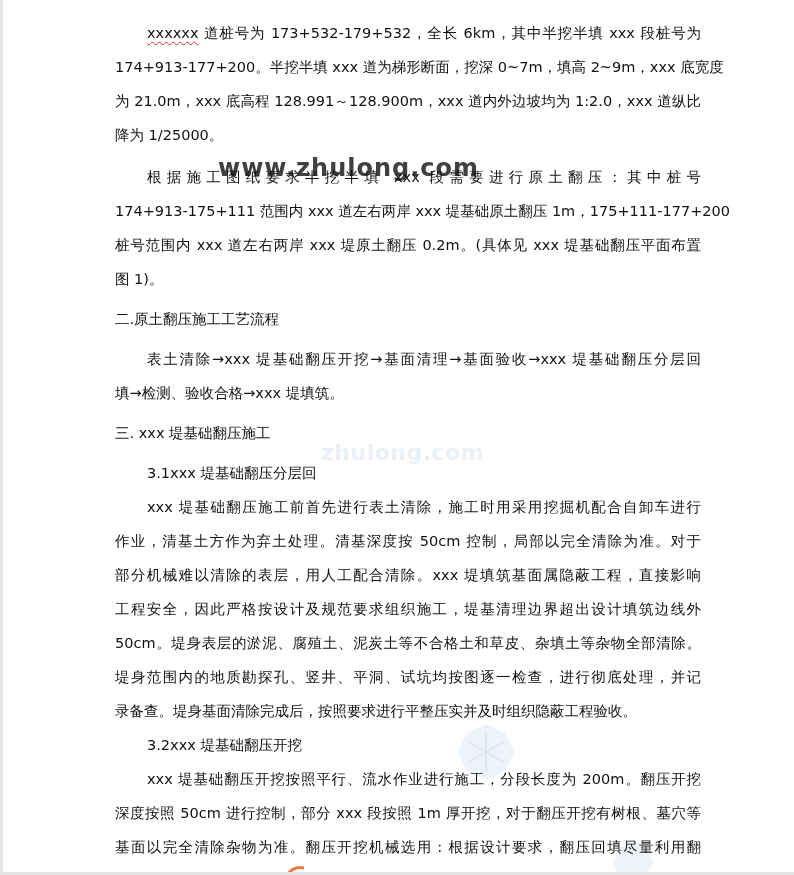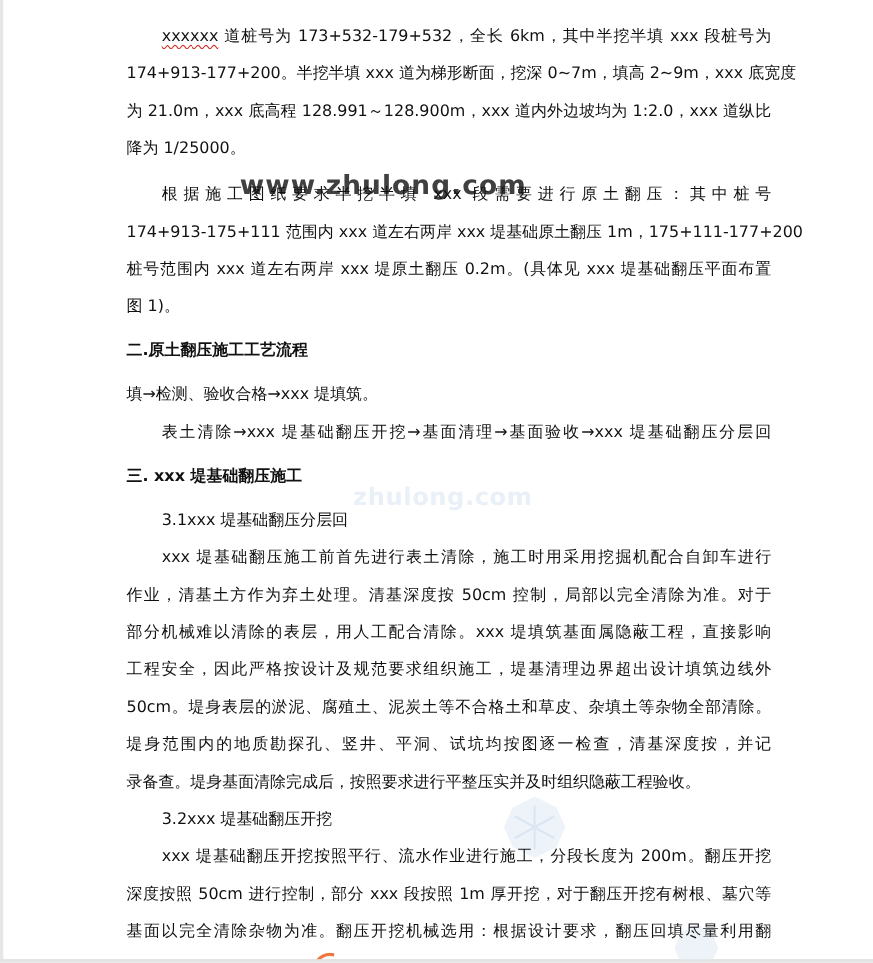--- a/index.html
+++ b/index.html
@@ -19,21 +19,21 @@
     position: absolute; left: 112px; top: 16px; width: 586px;
     color: #111;
     font-size: 14.5px;
   }
   .line {
     height: 34px; line-height: 34px; white-space: nowrap; overflow: visible;
   }
   .justify { text-align: justify; text-align-last: justify; }
   .indent { padding-left: 32px; }
   .sub { padding-left: 32px; }
-  .heading { font-weight: bold; margin-top: 6px; margin-bottom: 6px; }
+  .heading { font-weight: normal; margin-top: 6px; margin-bottom: 6px; }
   .gap { height: 8px; }
   .spell { text-decoration: underline wavy #d0302a; text-decoration-thickness: 1px; text-underline-offset: 3px; }
 
   .wm-text {
     position: absolute; left: 318px; top: 440px; font-family: "DejaVu Sans", sans-serif;
     font-weight: bold; font-size: 22px; color: #e9f0f8; letter-spacing: 0.5px;
     pointer-events: none;
   }
   .wm-url {
     position: absolute; left: 215px; top: 154px; font-family: "DejaVu Sans", sans-serif;
@@ -85,35 +85,35 @@
     <div>
       <div class="line justify indent">根据施工图纸要求半挖半填 xxx 段需要进行原土翻压：其中桩号</div>
       <div class="line justify">174+913-175+111 范围内 xxx 道左右两岸 xxx 堤基础原土翻压 1m，175+111-177+200</div>
       <div class="line justify">桩号范围内 xxx 道左右两岸 xxx 堤原土翻压 0.2m。(具体见 xxx 堤基础翻压平面布置</div>
       <div class="line">图 1)。</div>
     </div>
 
     <div class="line heading">二.原土翻压施工工艺流程</div>
 
     <div>
+      <div class="line justify indent">表土清除→xxx 堤基础翻压开挖→基面清理→基面验收→xxx 堤基础翻压分层回</div>
       <div class="line">填→检测、验收合格→xxx 堤填筑。</div>
-      <div class="line justify indent">表土清除→xxx 堤基础翻压开挖→基面清理→基面验收→xxx 堤基础翻压分层回</div>
     </div>
 
     <div class="line heading">三. xxx 堤基础翻压施工</div>
 
     <div class="line sub">3.1xxx 堤基础翻压分层回</div>
 
     <div>
       <div class="line justify indent">xxx 堤基础翻压施工前首先进行表土清除，施工时用采用挖掘机配合自卸车进行</div>
       <div class="line justify">作业，清基土方作为弃土处理。清基深度按 50cm 控制，局部以完全清除为准。对于</div>
       <div class="line justify">部分机械难以清除的表层，用人工配合清除。xxx 堤填筑基面属隐蔽工程，直接影响</div>
       <div class="line justify">工程安全，因此严格按设计及规范要求组织施工，堤基清理边界超出设计填筑边线外</div>
       <div class="line justify">50cm。堤身表层的淤泥、腐殖土、泥炭土等不合格土和草皮、杂填土等杂物全部清除。</div>
-      <div class="line justify">堤身范围内的地质勘探孔、竖井、平洞、试坑均按图逐一检查，清基深度按，并记</div>
+      <div class="line justify">堤身范围内的地质勘探孔、竖井、平洞、试坑均按图逐一检查，进行彻底处理，并记</div>
       <div class="line">录备查。堤身基面清除完成后，按照要求进行平整压实并及时组织隐蔽工程验收。</div>
     </div>
 
     <div class="line sub">3.2xxx 堤基础翻压开挖</div>
 
     <div>
       <div class="line justify indent">xxx 堤基础翻压开挖按照平行、流水作业进行施工，分段长度为 200m。翻压开挖</div>
       <div class="line justify">深度按照 50cm 进行控制，部分 xxx 段按照 1m 厚开挖，对于翻压开挖有树根、墓穴等</div>
       <div class="line justify">基面以完全清除杂物为准。翻压开挖机械选用：根据设计要求，翻压回填尽量利用翻</div>
     </div>

